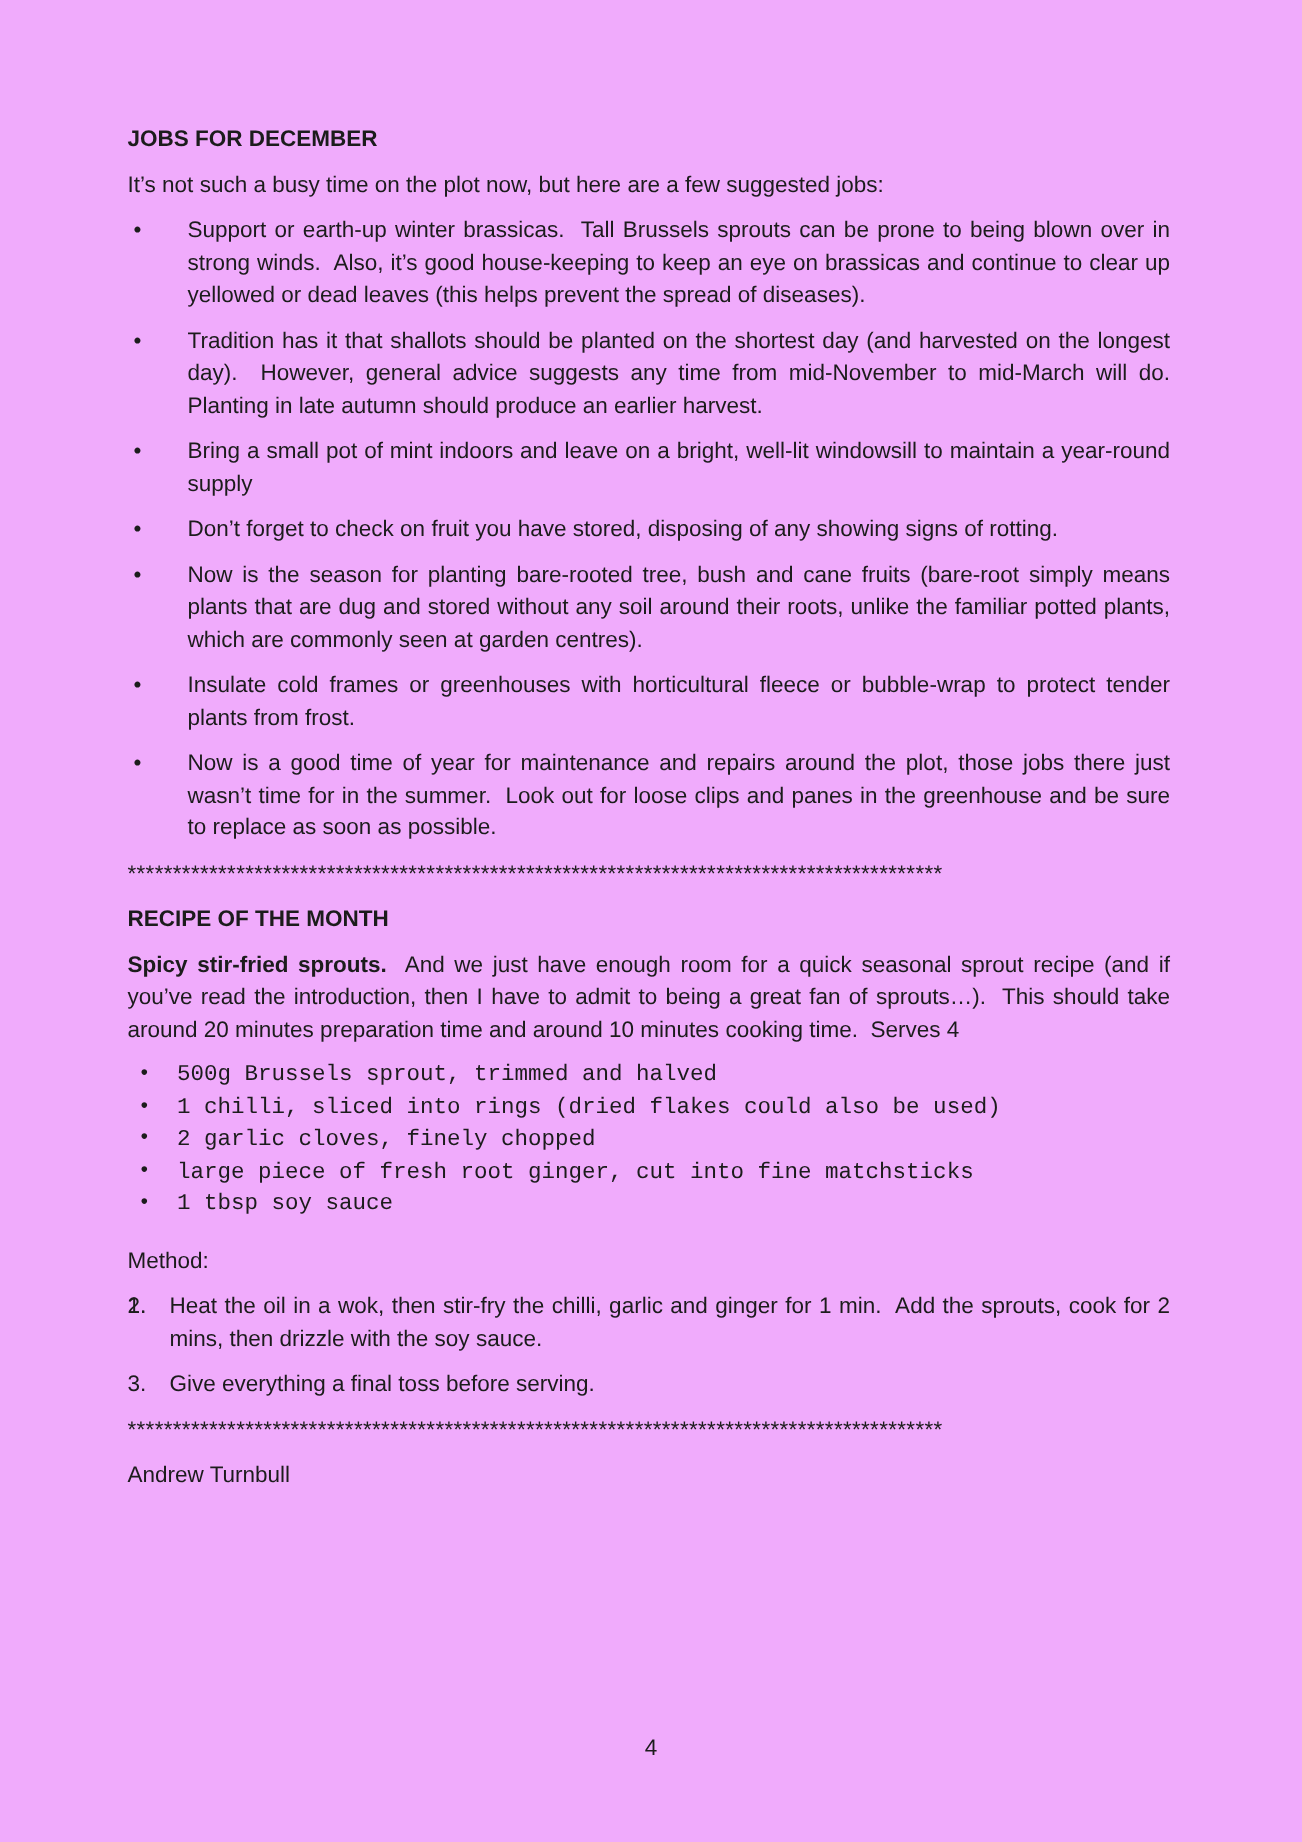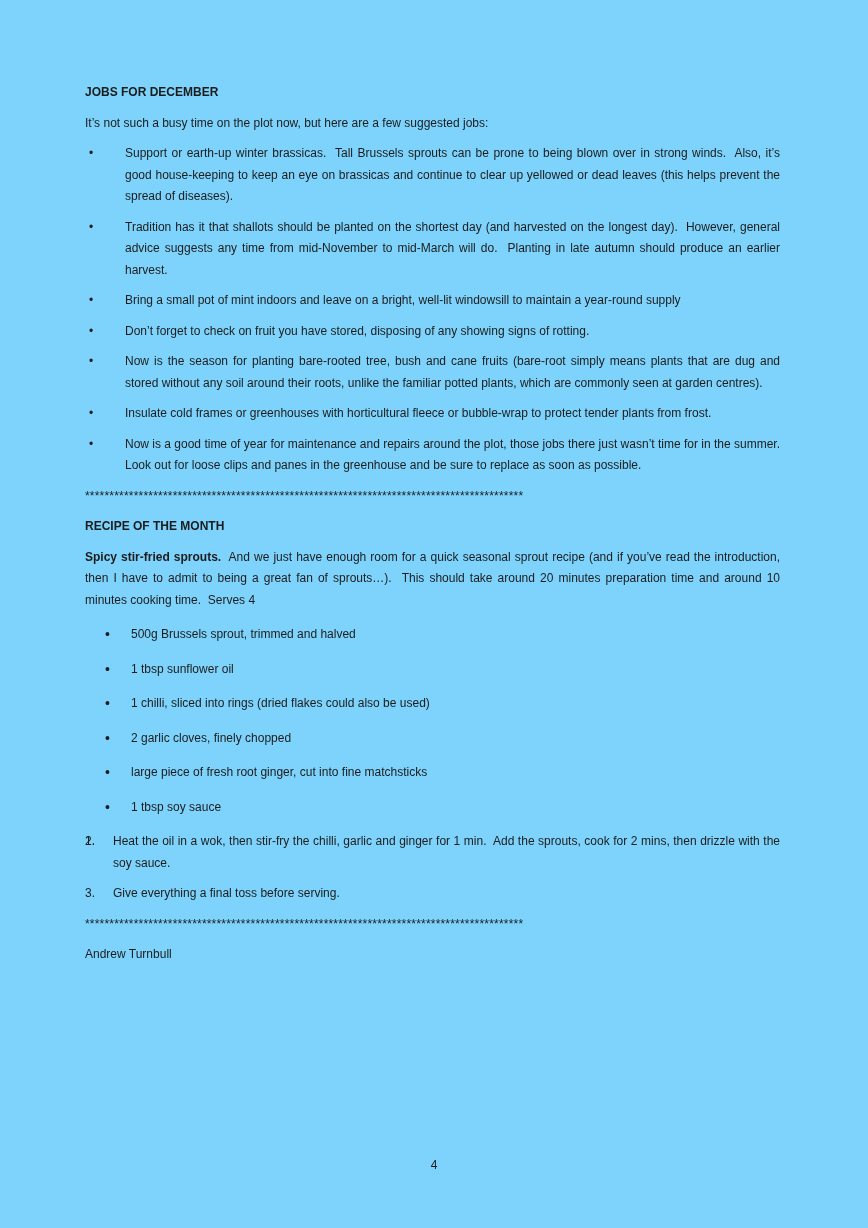--- a/index.html
+++ b/index.html
@@ -1,23 +1,23 @@
 <!DOCTYPE html>
 <html><head>
 <meta charset="utf-8">
 <style>
   html, body { margin: 0; padding: 0; background: #ffffff; }
   .page {
     position: relative;
     width: 868px;
     height: 1228px;
-    background: #7dd3fc;
+    background: #f0abfc;
     color: #1c1c1c;
     font-family: "Liberation Sans", "DejaVu Sans", sans-serif;
-    font-size: 12px;
+    font-size: 15px;
     line-height: 21.5px;
     overflow: hidden;
   }
   .content {
     padding: 82px 88px 0 85px;
   }
   .heading {
     font-weight: bold;
     margin: 0 0 9px 0;
   }
@@ -43,22 +43,23 @@
   .divider {
     margin: 0 0 9px 0;
     white-space: nowrap;
     overflow: hidden;
     letter-spacing: 0.2px;
   }
   .ingredients-label { margin: 17px 0 9px 0; }
   .ing-item {
     position: relative;
     padding-left: 33px;
-    margin: 13px;
+    margin: 0;
     white-space: pre-wrap;
+    font-family: Liberation Mono, monospace;
   }
   .ing-item::before {
     content: "\2022";
     position: absolute;
     left: 7px;
     top: 0;
     font-size: 14px;
   }
   .method-label { margin: 16px 0 2px 0; }
   .method-item {
@@ -105,27 +106,27 @@
 
     <p class="divider">******************************************************************************************</p>
 
     <p class="heading">RECIPE OF THE MONTH</p>
 
     <p class="para"><b>Spicy stir-fried sprouts.</b><span>  And we just have enough room for a quick seasonal sprout recipe (and if you’ve read the introduction, then I have to admit to being a great fan of sprouts…).  This should take around 20 minutes preparation time and around 10 minutes cooking time.  Serves 4</span></p>
 
 
     <ul>
       <li class="ing-item">500g Brussels sprout, trimmed and halved</li>
-      <li class="ing-item">1 tbsp sunflower oil</li>
       <li class="ing-item">1 chilli, sliced into rings (dried flakes could also be used)</li>
       <li class="ing-item">2 garlic cloves, finely chopped</li>
       <li class="ing-item">large piece of fresh root ginger, cut into fine matchsticks</li>
       <li class="ing-item">1 tbsp soy sauce</li>
     </ul>
 
+    <p class="para method-label">Method:</p>
 
     <ol>
       <li class="method-item"><span class="method-num">1.</span></li>
       <li class="method-item"><span class="method-num">2.</span><span>Heat the oil in a wok, then stir-fry the chilli, garlic and ginger for 1 min.  Add the sprouts, cook for 2 mins, then drizzle with the soy sauce.</span></li>
       <li class="method-item"><span class="method-num">3.</span><span>Give everything a final toss before serving.</span></li>
     </ol>
 
     <p class="divider">******************************************************************************************</p>
 
     <p class="author">Andrew Turnbull</p>

